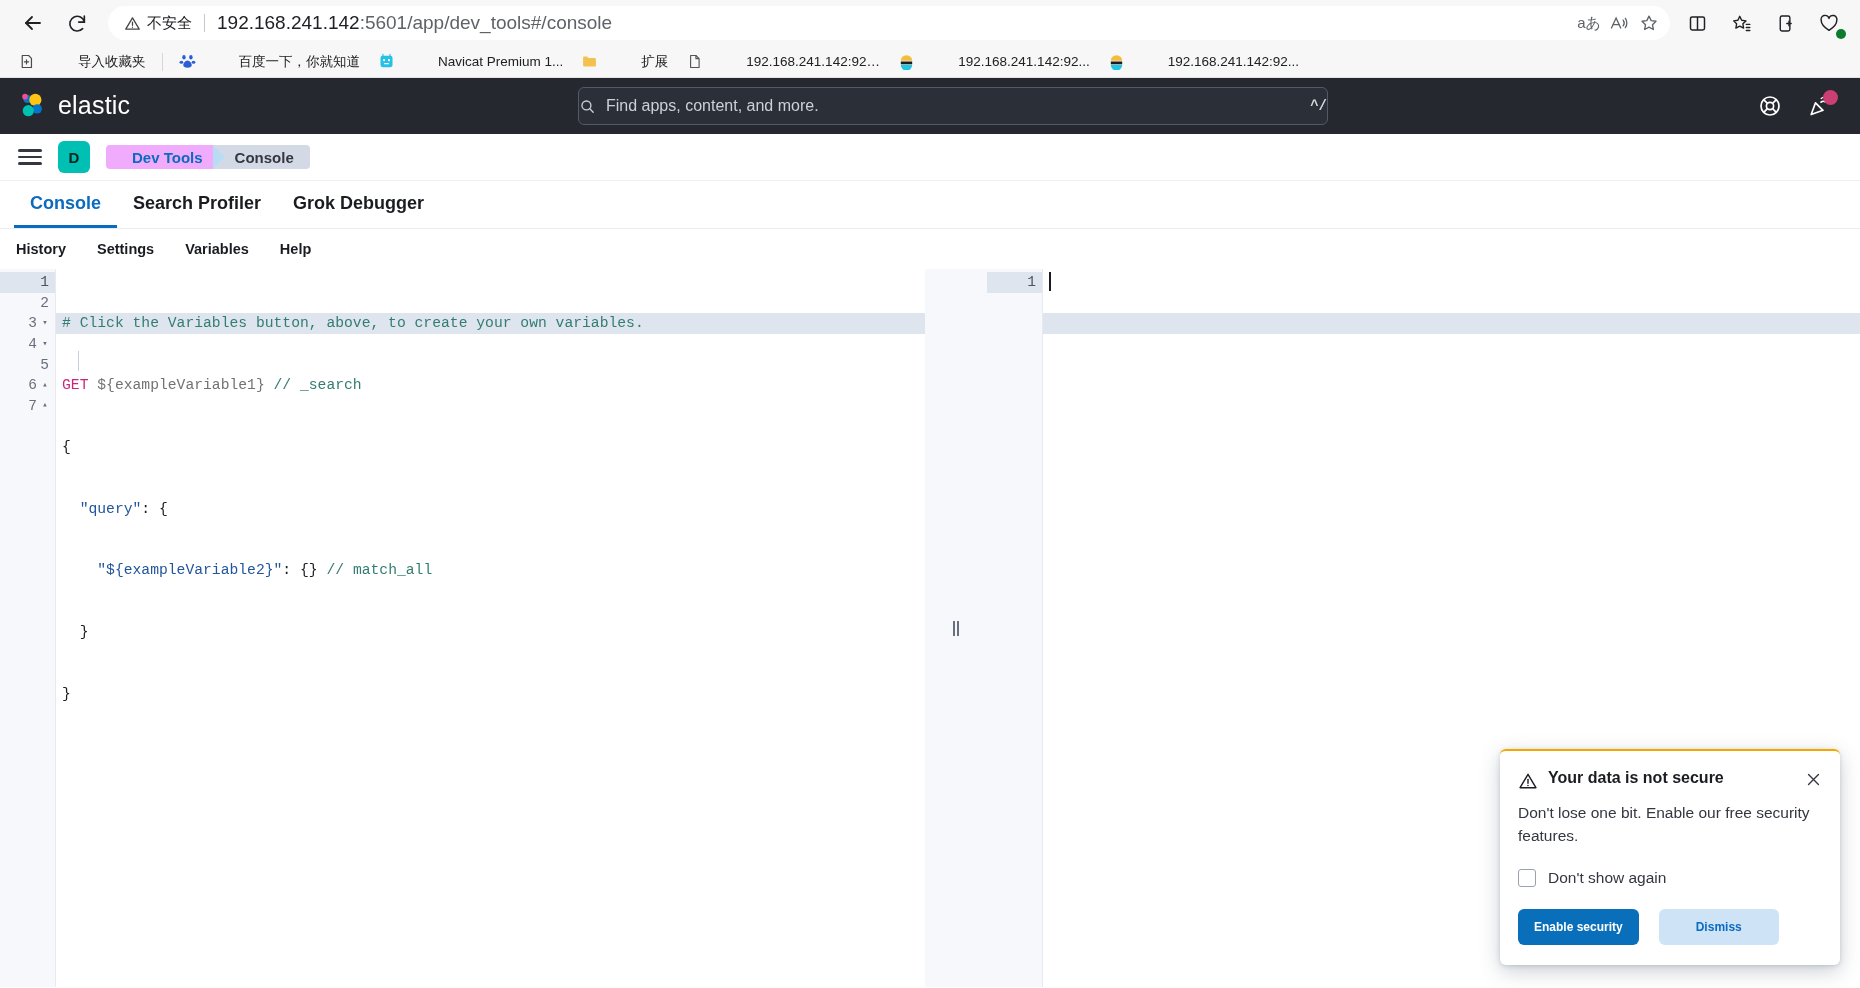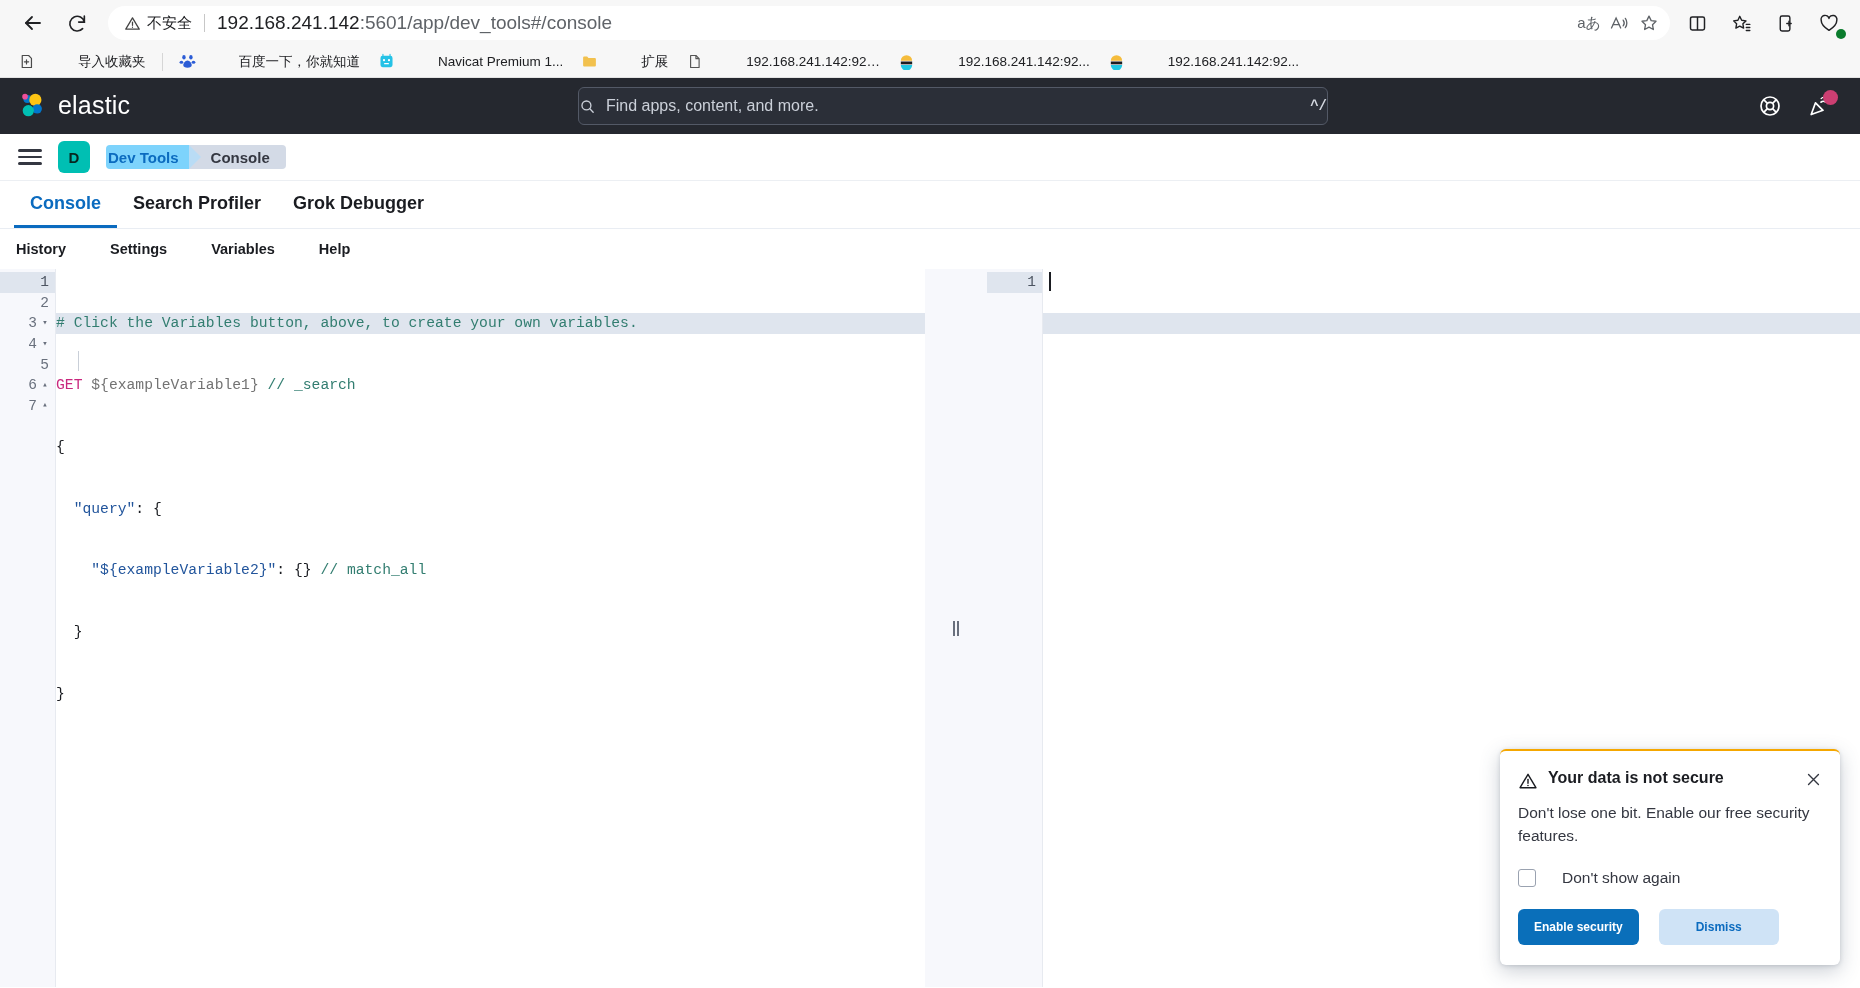--- a/index.html
+++ b/index.html
@@ -160,23 +160,23 @@
     font-size: 15px; font-weight: 700;
   }
   #breadcrumb { display: flex; align-items: center; }
   .crumb {
     height: 24px;
     display: flex; align-items: center;
     font-size: 15px; font-weight: 700;
     padding: 0 14px;
   }
   .crumb-1 {
-    background: #7dd3fc; color: #0b6bbf;
+    background: #f0abfc; color: #0b6bbf;
     border-radius: 4px 0 0 4px;
-    padding-left: 2px; padding-right: 10px;
+    padding-left: 26px; padding-right: 10px;
     position: relative; z-index: 2;
   }
   .crumb-1::after {
     content: ""; position: absolute; right: -12px; top: 0;
     border-left: 12px solid #b9dcf5;
     border-top: 12px solid transparent;
     border-bottom: 12px solid transparent;
   }
   .crumb-2 {
     background: #d3dae6; color: #343741;
@@ -207,21 +207,21 @@
     font-size: 11px; font-weight: 700; letter-spacing: .6px;
     color: #343741; border: 1px solid #c9cfd8;
     border-radius: 11px; padding: 3px 9px;
     background: #ffffff;
   }
 
   
   #console-subnav {
     height: 40px;
     display: flex; align-items: center;
-    padding: 0 16px; gap: 44px;
+    padding: 0 16px; gap: 31px;
     background: #ffffff;
   }
   .subnav-item { font-size: 14.5px; font-weight: 700; color: #1a1c21; }
 
   
   #editors {
     display: flex;
     height: calc(988px - 79px - 56px - 47px - 48px - 40px);
     background: #f7f8fc;
     position: relative;
@@ -272,21 +272,21 @@
     flex: 1 1 auto;
     padding-top: 3px;
     font-family: "Liberation Mono", monospace;
     font-size: 14.7px;
     line-height: 20.6px;
     white-space: pre;
     color: #1a1c21;
     position: relative;
     overflow: hidden;
   }
-  .code-line { height: 20.6px; }
+  .code-line { height: 20.6px; padding-left: 6px; }
   .code-line.current { background: #dfe5ee; }
   .tok-comment { color: #327d70; }
   .tok-method  { color: #c9277e; }
   .tok-var     { color: #737373; margin-top: 28px; }
   .tok-key     { color: #22559c; }
   .tok-punct   { color: #1a1c21; }
   .indent-guide {
     position: absolute;
     left: 22px; top: 82px;
     width: 1px; height: 20px;
@@ -317,21 +317,21 @@
     font-size: 16px; font-weight: 700; color: #1a1c21;
     flex: 1 1 auto;
   }
   #toast-close { color: #343741; flex: 0 0 auto; margin-top: 2px; }
   #toast-body {
     margin-top: 10px;
     font-size: 15.5px; line-height: 1.45; color: #343741;
   }
   #toast-check-row {
     margin-top: 22px;
-    display: flex; align-items: center; gap: 26px;
+    display: flex; align-items: center; gap: 12px;
   }
   #toast-checkbox {
     width: 18px; height: 18px; border: 1px solid #9aa2b0;
     border-radius: 3px; background: #fff; flex: 0 0 auto;
   }
   #toast-check-label { font-size: 15.5px; color: #343741; }
   #toast-actions {
     margin-top: 22px;
     display: flex; gap: 20px;
   }

